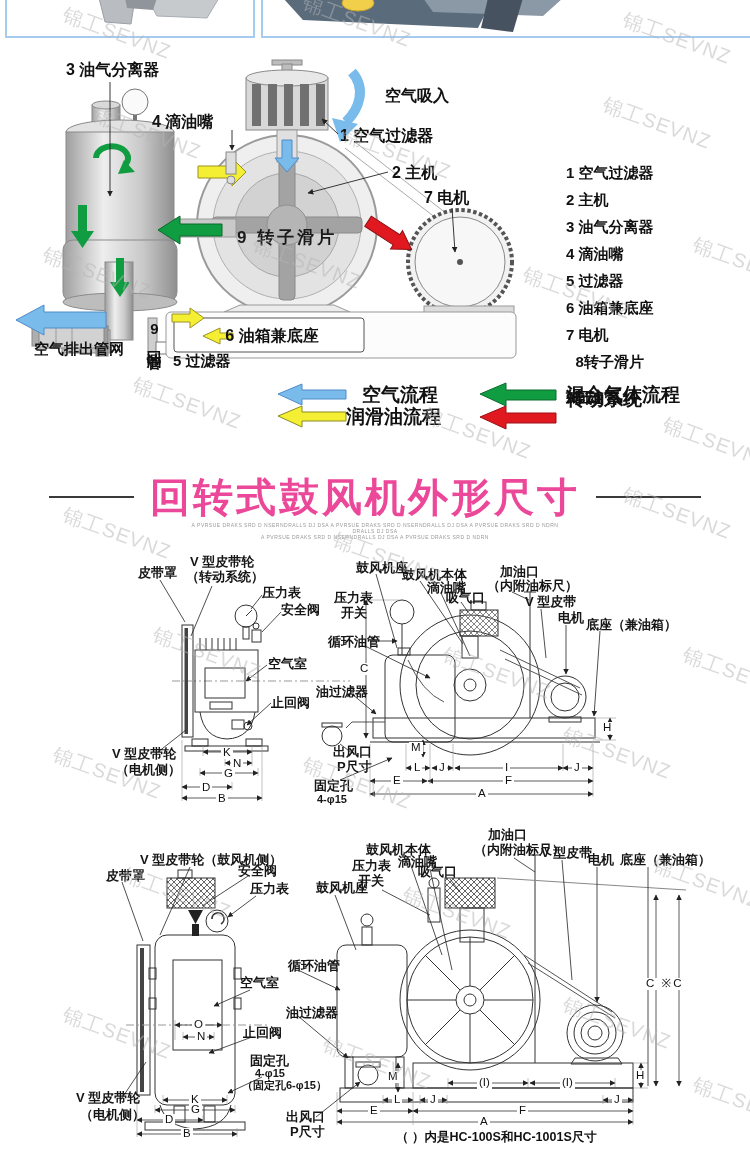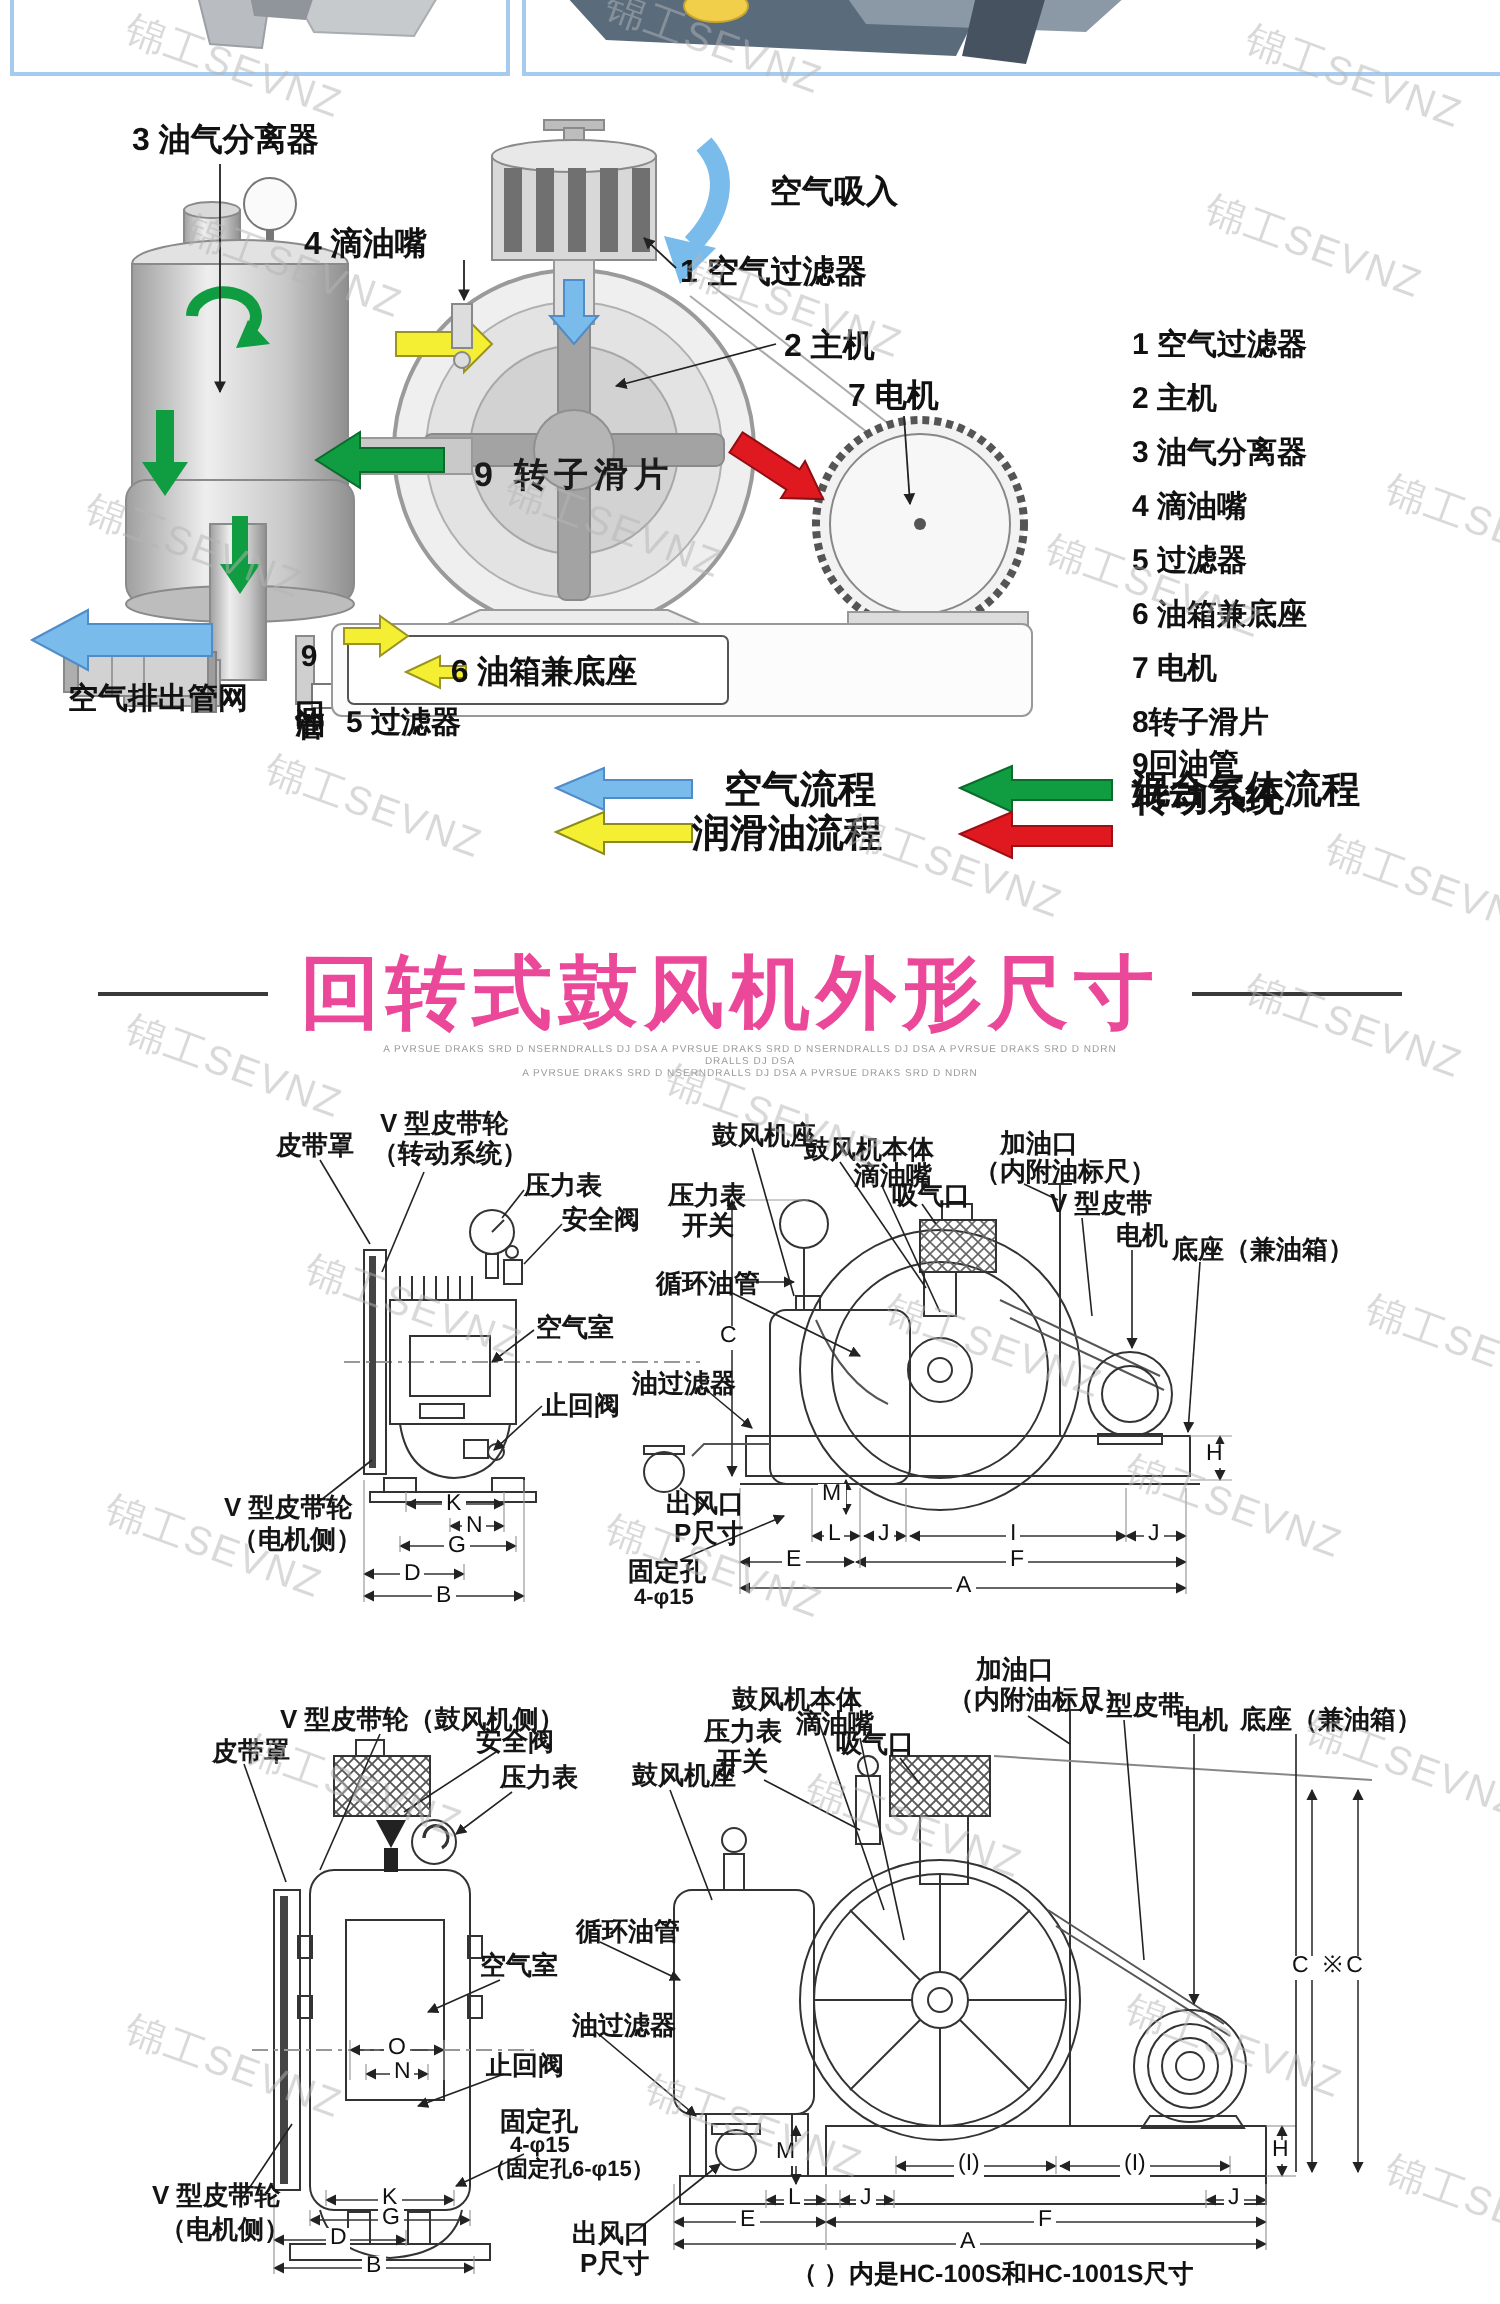--- a/index.html
+++ b/index.html
@@ -186,21 +186,21 @@
     <div class="lbc vtext" style="left:144px;top:320px;font-size:15px;">9回油管</div>
 
     <div class="plist">
       <div>1 空气过滤器</div>
       <div>2 主机</div>
       <div>3 油气分离器</div>
       <div>4 滴油嘴</div>
       <div>5 过滤器</div>
       <div>6 油箱兼底座</div>
       <div>7 电机</div>
-      <div style="margin-bottom:0;">8转子滑片</div>
+      <div style="margin-bottom:15px;text-align:center;">8转子滑片</div>
       <div style="margin-bottom:0;">9回油管</div>
     </div>
 
     <div class="lg" style="left:362px;top:382px;">空气流程</div>
     <div class="lg" style="left:346px;top:404px;">润滑油流程</div>
     <div class="lg" style="left:566px;top:382px;">混合气体流程</div>
     <div class="lg" style="left:566px;top:386px;">转动系统</div>
   </div>
 
   <div>

